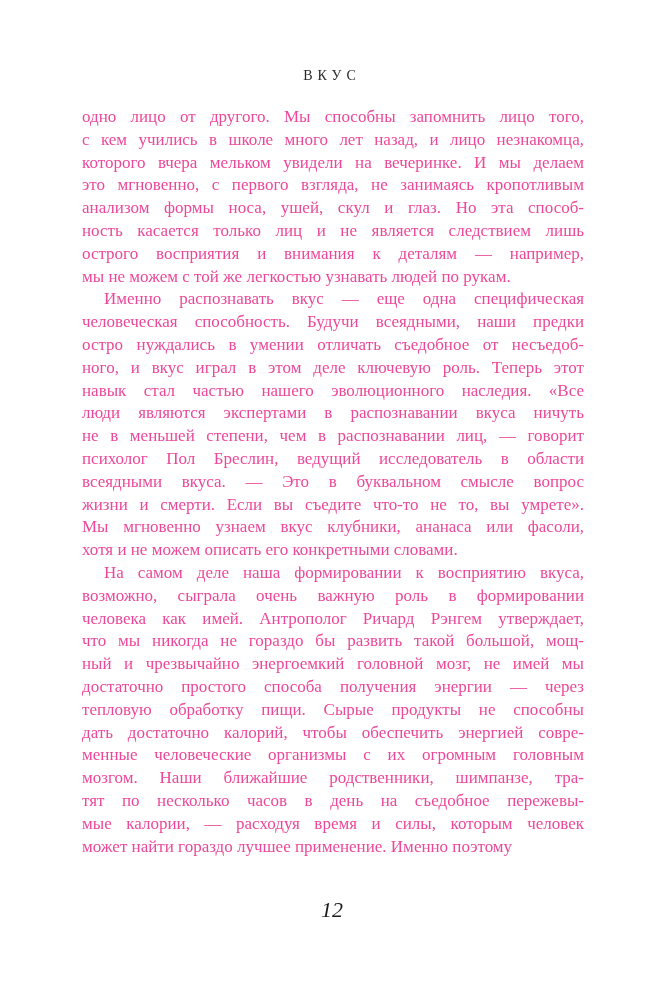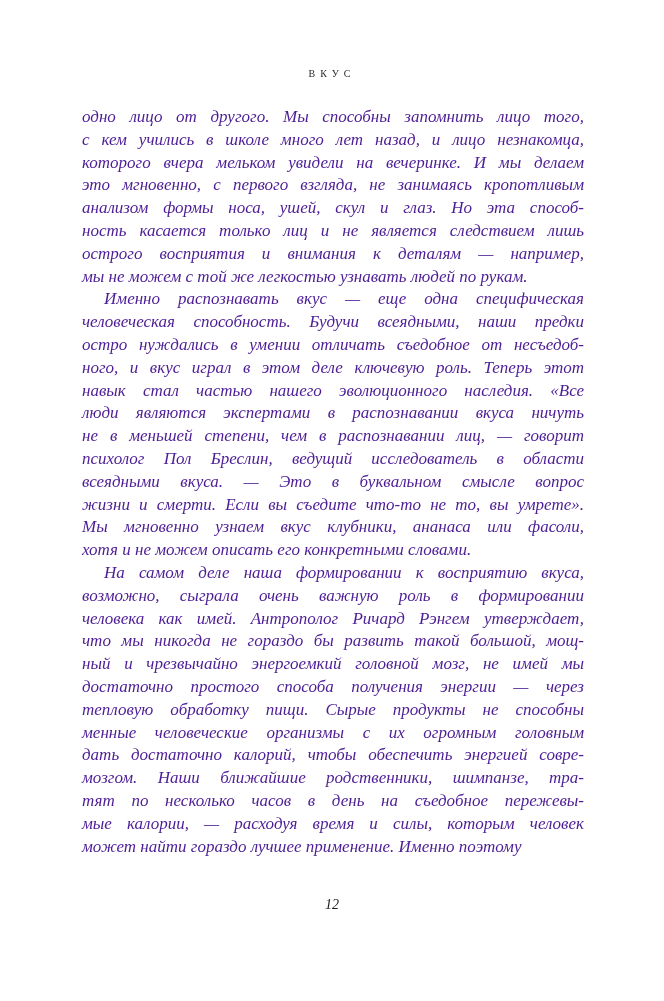--- a/index.html
+++ b/index.html
@@ -15,57 +15,56 @@
     font-family: "Liberation Serif", "DejaVu Serif", serif;
     color: #1c1c1c;
     overflow: hidden;
   }
   .running-header {
     position: absolute;
     top: 68px;
     left: 0;
     width: 100%;
     text-align: center;
-    font-size: 10px;
+    font-size: 14px;
     letter-spacing: 5px;
     color: #2a2a2a;
   }
   .text-block {
     position: absolute;
     top: 106px;
     left: 82px;
     width: 502px;
   }
   .paragraph {
     margin: 0;
     padding: 0;
   }
   .line {
     font-size: 17px;
     line-height: 22.8px;
     white-space: normal;
     text-align: justify;
     text-align-last: justify;
-    color: #4c1d95;
-    font-style: italic;
+    color: #ec4899;
   }
   .line.last {
     text-align-last: left;
   }
   .line.indent {
     text-indent: 22px;
   }
   .page-number {
     position: absolute;
     top: 897px;
     left: 0;
     width: 100%;
     text-align: center;
     font-style: italic;
-    font-size: 14px;
+    font-size: 22px;
     color: #1c1c1c;
   }
 </style>
 </head>
 <body>
 
 <div class="page">
   <div class="running-header">ВКУС</div>
 
   <div class="text-block">
@@ -94,22 +93,22 @@
         <div class="line last">хотя и не можем описать его конкретными словами.</div>
       </div>
       <div class="paragraph">
         <div class="line indent">На самом деле наша формировании к восприятию вкуса,</div>
         <div class="line">возможно, сыграла очень важную роль в формировании</div>
         <div class="line">человека как имей. Антрополог Ричард Рэнгем утверждает,</div>
         <div class="line">что мы никогда не гораздо бы развить такой большой, мощ-</div>
         <div class="line">ный и чрезвычайно энергоемкий головной мозг, не имей мы</div>
         <div class="line">достаточно простого способа получения энергии — через</div>
         <div class="line">тепловую обработку пищи. Сырые продукты не способны</div>
+        <div class="line">дать достаточно калорий, чтобы обеспечить энергией совре-</div>
         <div class="line">менные человеческие организмы с их огромным головным</div>
-        <div class="line">дать достаточно калорий, чтобы обеспечить энергией совре-</div>
         <div class="line">мозгом. Наши ближайшие родственники, шимпанзе, тра-</div>
         <div class="line">тят по несколько часов в день на съедобное пережевы-</div>
         <div class="line">мые калории, — расходуя время и силы, которым человек</div>
         <div class="line last">может найти гораздо лучшее применение. Именно поэтому</div>
       </div>
     </div>
 
   <div class="page-number">12</div>
 </div>
 

